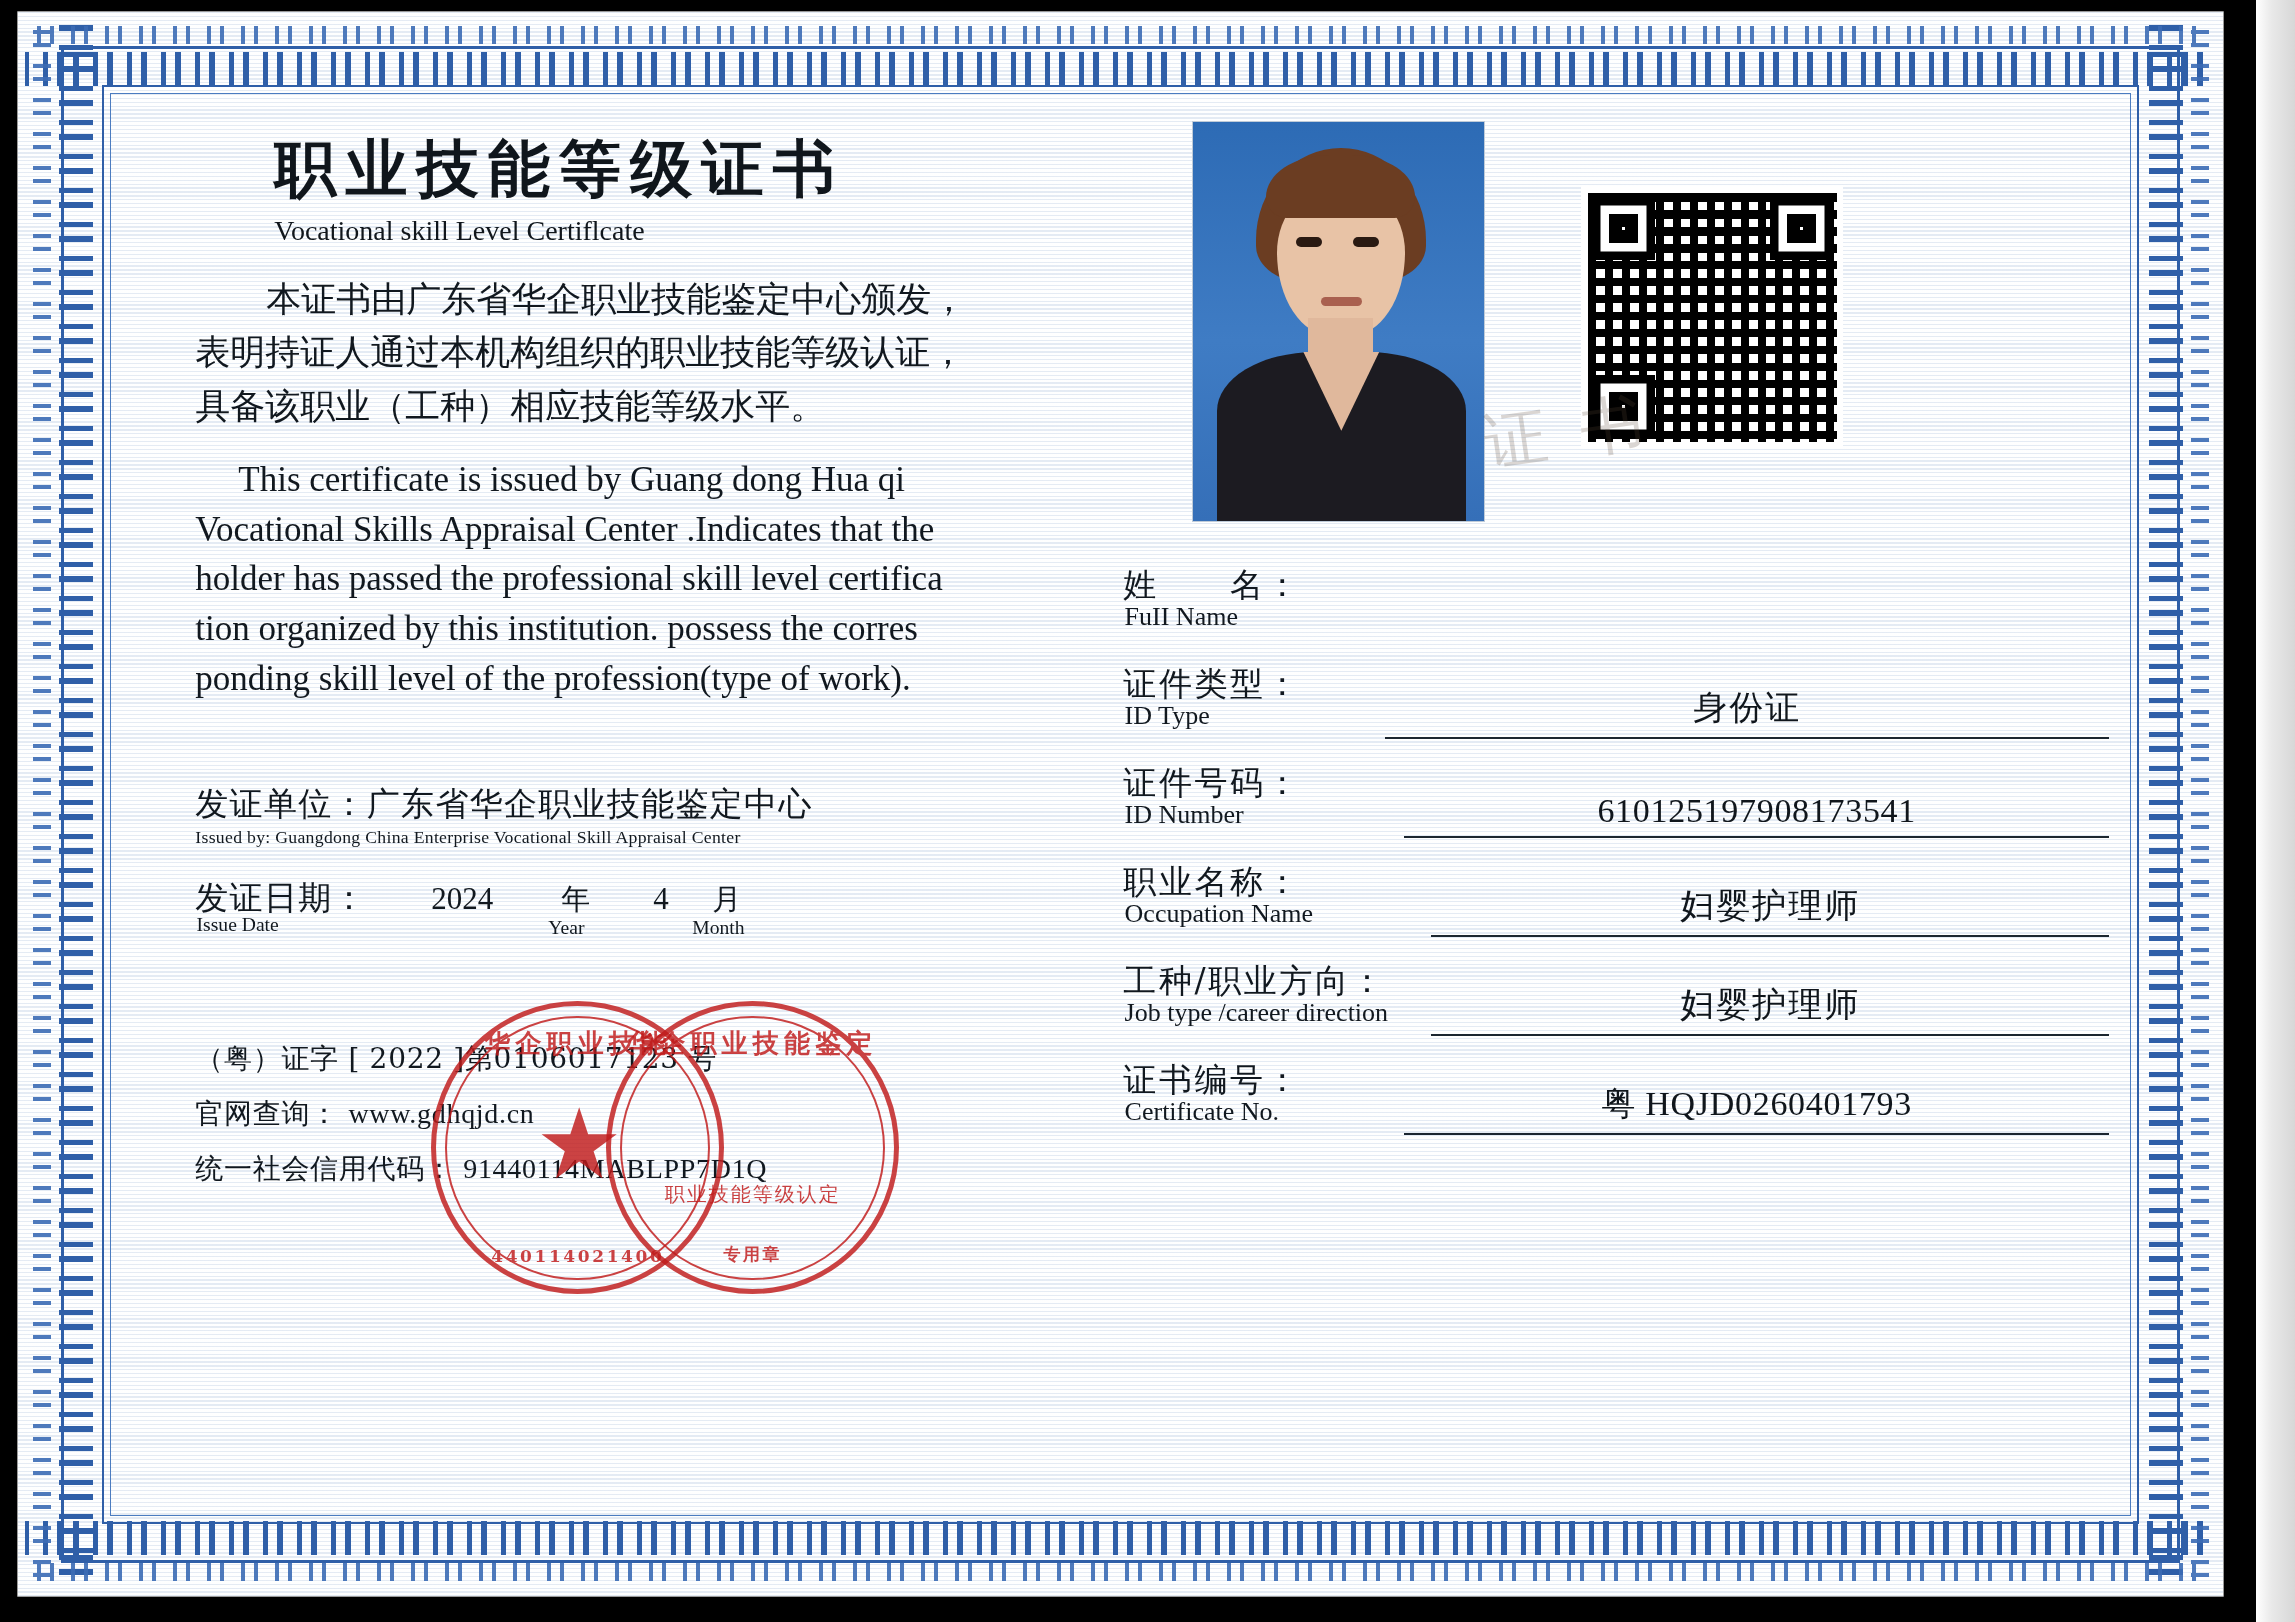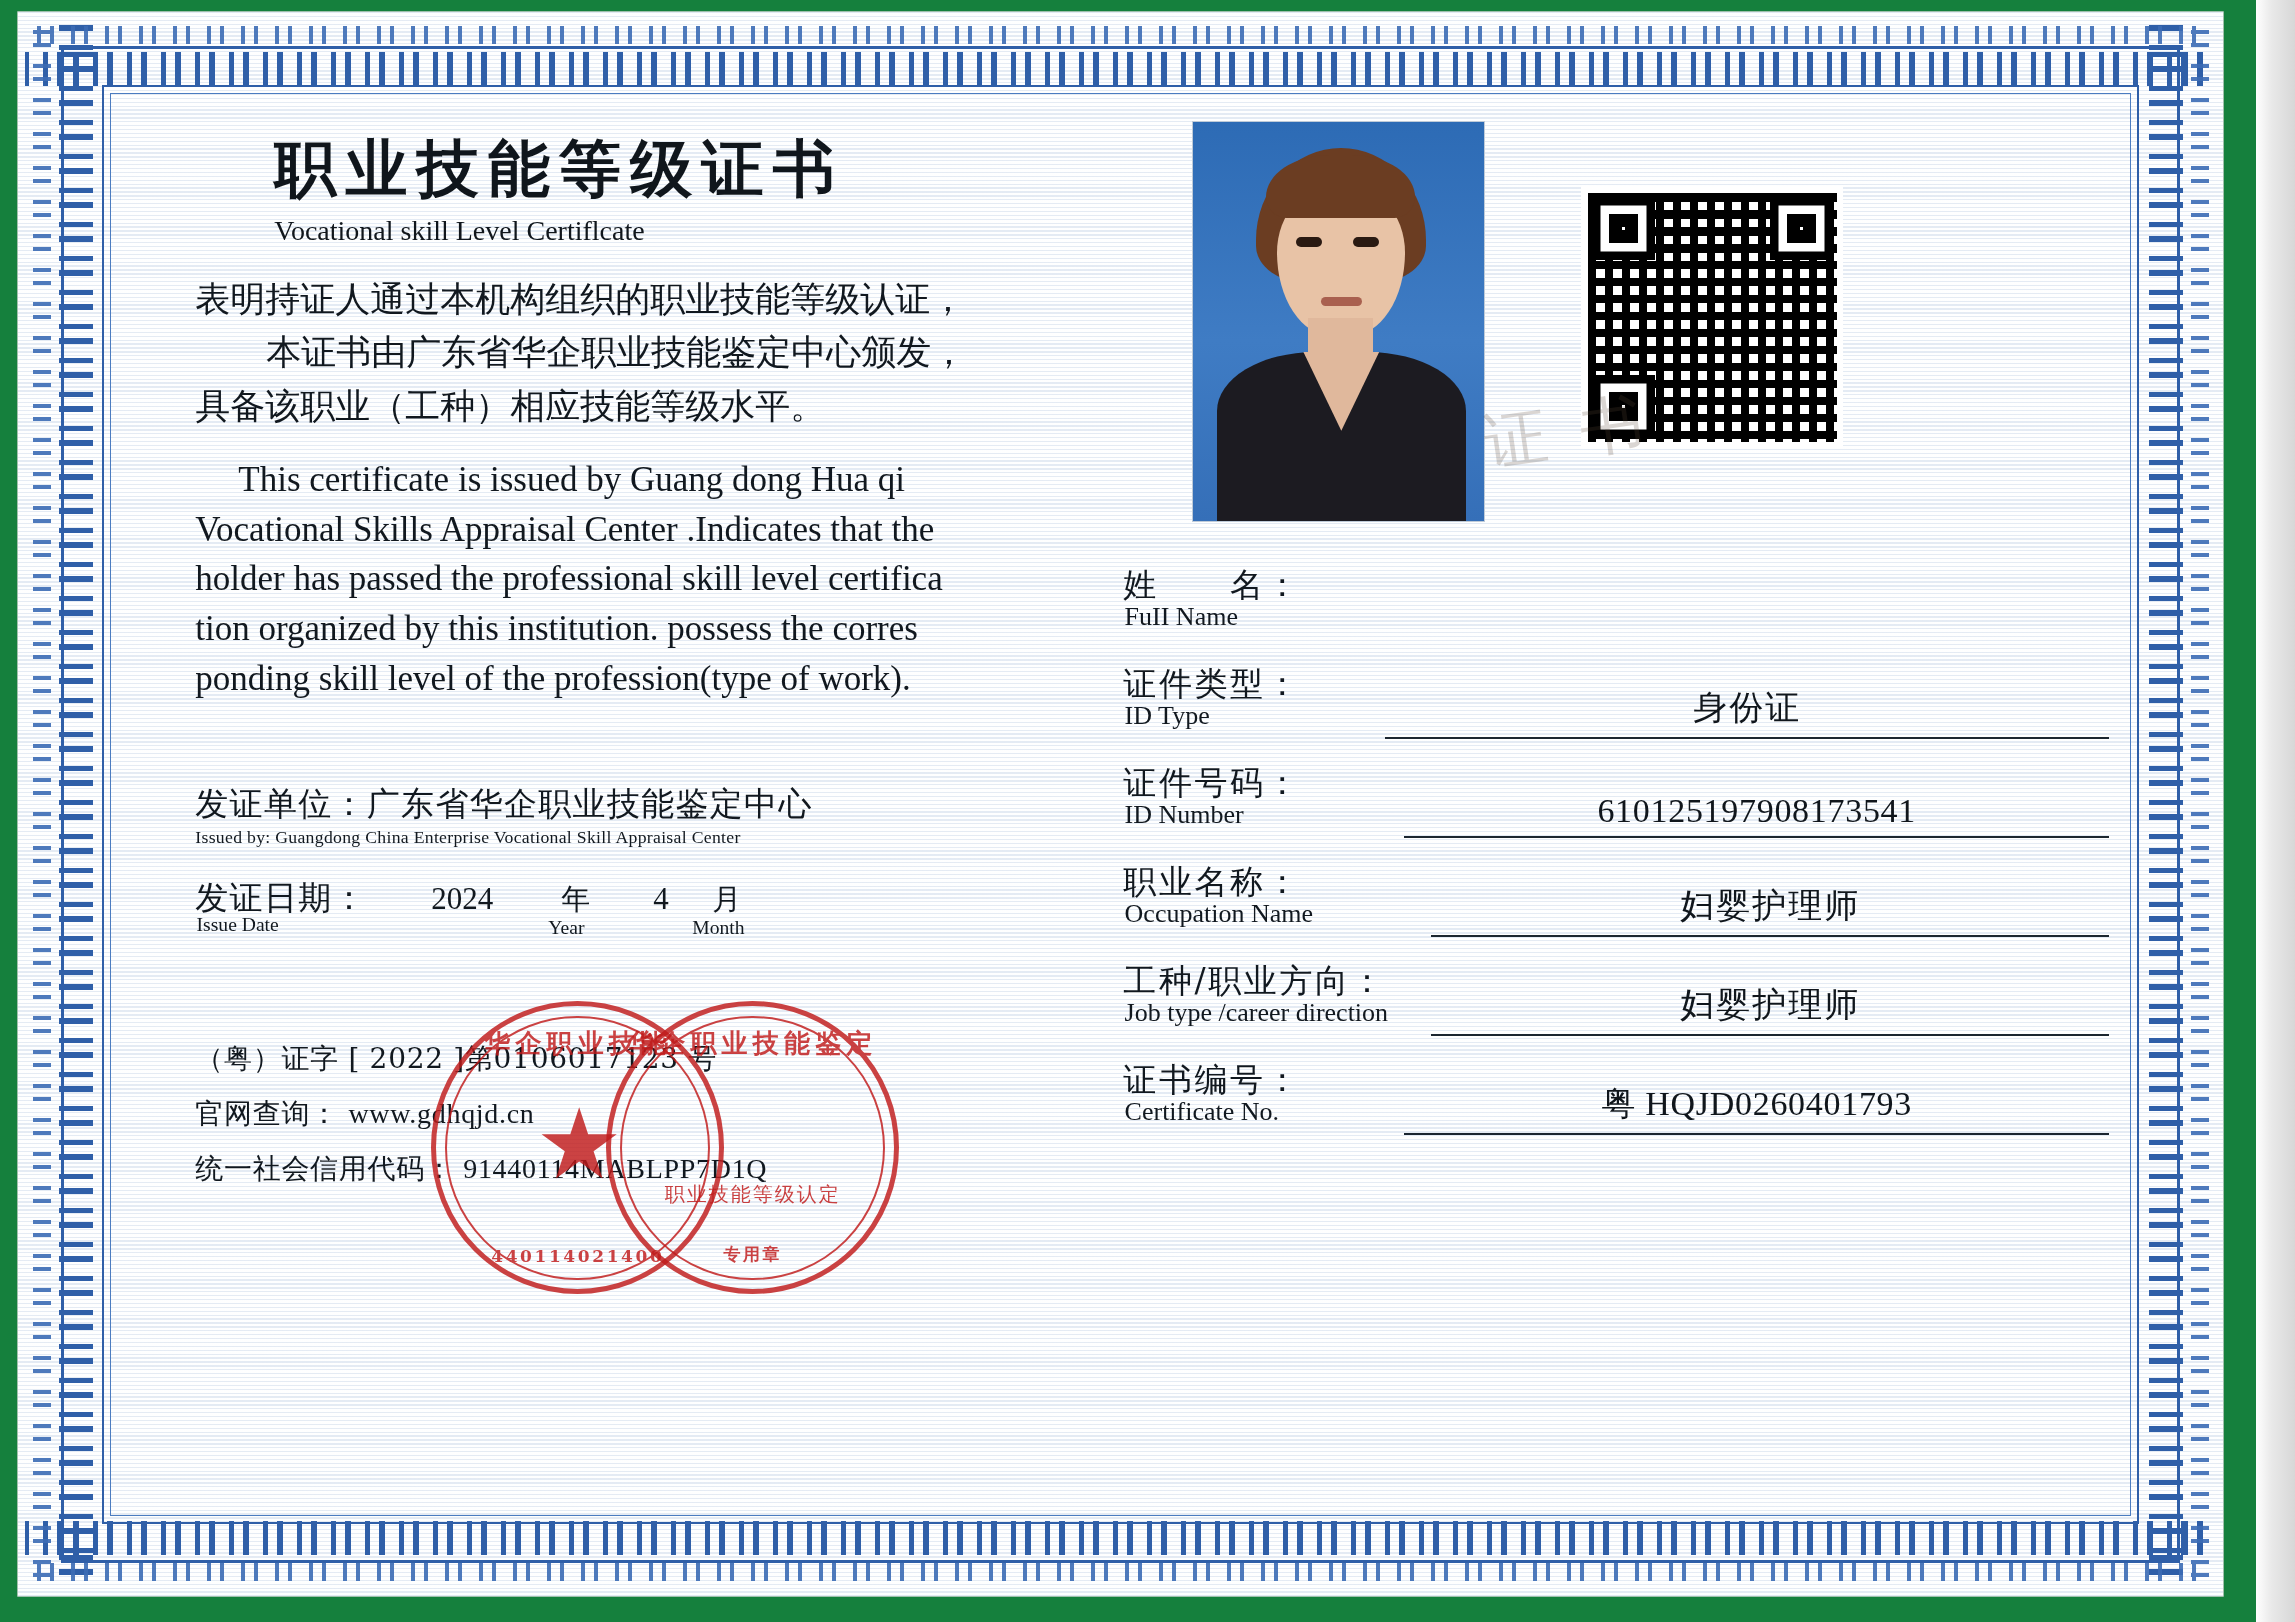--- a/index.html
+++ b/index.html
@@ -13,21 +13,21 @@
     font-family: "Liberation Serif", serif;
     overflow: hidden;
   }
 
   
   #scan {
     position: absolute;
     left: 0; top: 0;
     width: 2295px;
     height: 1623px;
-    background: #15803d;
+    background: #000000;
   }
   
   #scan::after {
     content: "";
     position: absolute;
     right: 0; top: 0;
     width: 39px; height: 1623px;
     background: linear-gradient(to right, #ffffff 0%, #e9e9e9 40%, #d7d7d7 100%);
   }
 
@@ -456,22 +456,22 @@
     <div class="frame-inner2"></div>
 
     <div id="content">
 
       <div id="left-col">
 
         <h1 class="title-cn">职业技能等级证书</h1>
         <div class="title-en">Vocational skill Level  Certiflcate</div>
 
         <div class="para-cn">
+          <div><span class="indent"></span><span>本证书由广东省华企职业技能鉴定中心颁发，</span></div>
           <div><span>表明持证人通过本机构组织的职业技能等级认证，</span></div>
-          <div><span class="indent"></span><span>本证书由广东省华企职业技能鉴定中心颁发，</span></div>
           <div><span>具备该职业（工种）相应技能等级水平。</span></div>
         </div>
 
         <div class="para-en">
           <div><span class="indent"></span><span>This certificate is issued by Guang dong Hua qi</span></div>
           <div><span>Vocational Skills Appraisal Center .Indicates that the</span></div>
           <div><span>holder has passed the professional skill level certifica</span></div>
           <div><span>tion organized by this institution. possess the corres</span></div>
           <div><span>ponding  skill level of the profession(type of  work).</span></div>
         </div>

